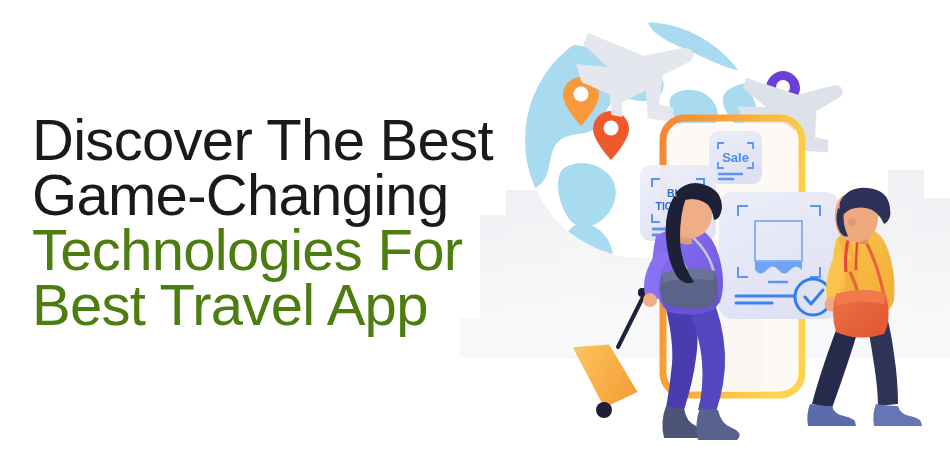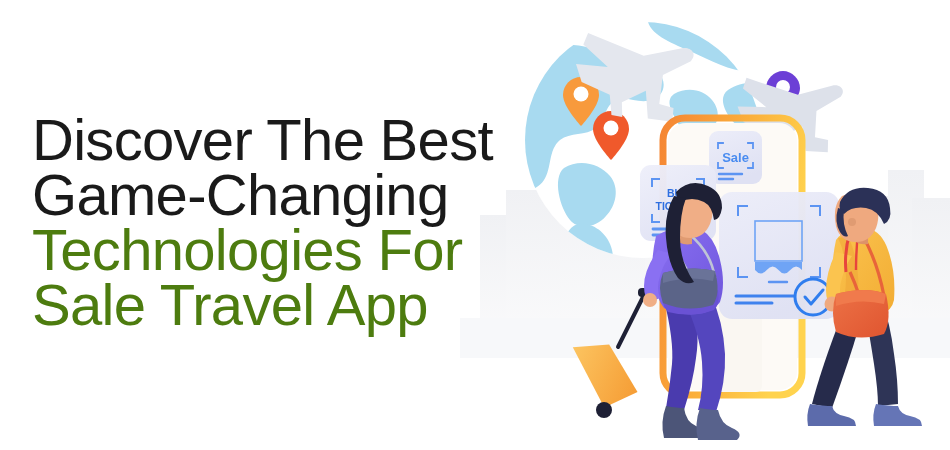--- a/index.html
+++ b/index.html
@@ -48,21 +48,21 @@
 </style>
 </head>
 <body>
 
 <div id="banner">
 
   <div id="headline">
     <span class="line dark">Discover The Best</span>
     <span class="line dark">Game-Changing</span>
     <span class="line accent">Technologies For</span>
-    <span class="line accent">Sale Travel App</span>
+    <span class="line accent">Best Travel App</span>
   </div>
 
   <div id="art">
 
     <svg class="layer" viewBox="0 0 490 450" width="490" height="450">
       <defs>
         <linearGradient id="phoneBorder" x1="0" y1="0" x2="1" y2="0.4">
           <stop offset="0%" stop-color="#F58634"></stop>
           <stop offset="55%" stop-color="#FBB03B"></stop>
           <stop offset="100%" stop-color="#FFD34E"></stop>

